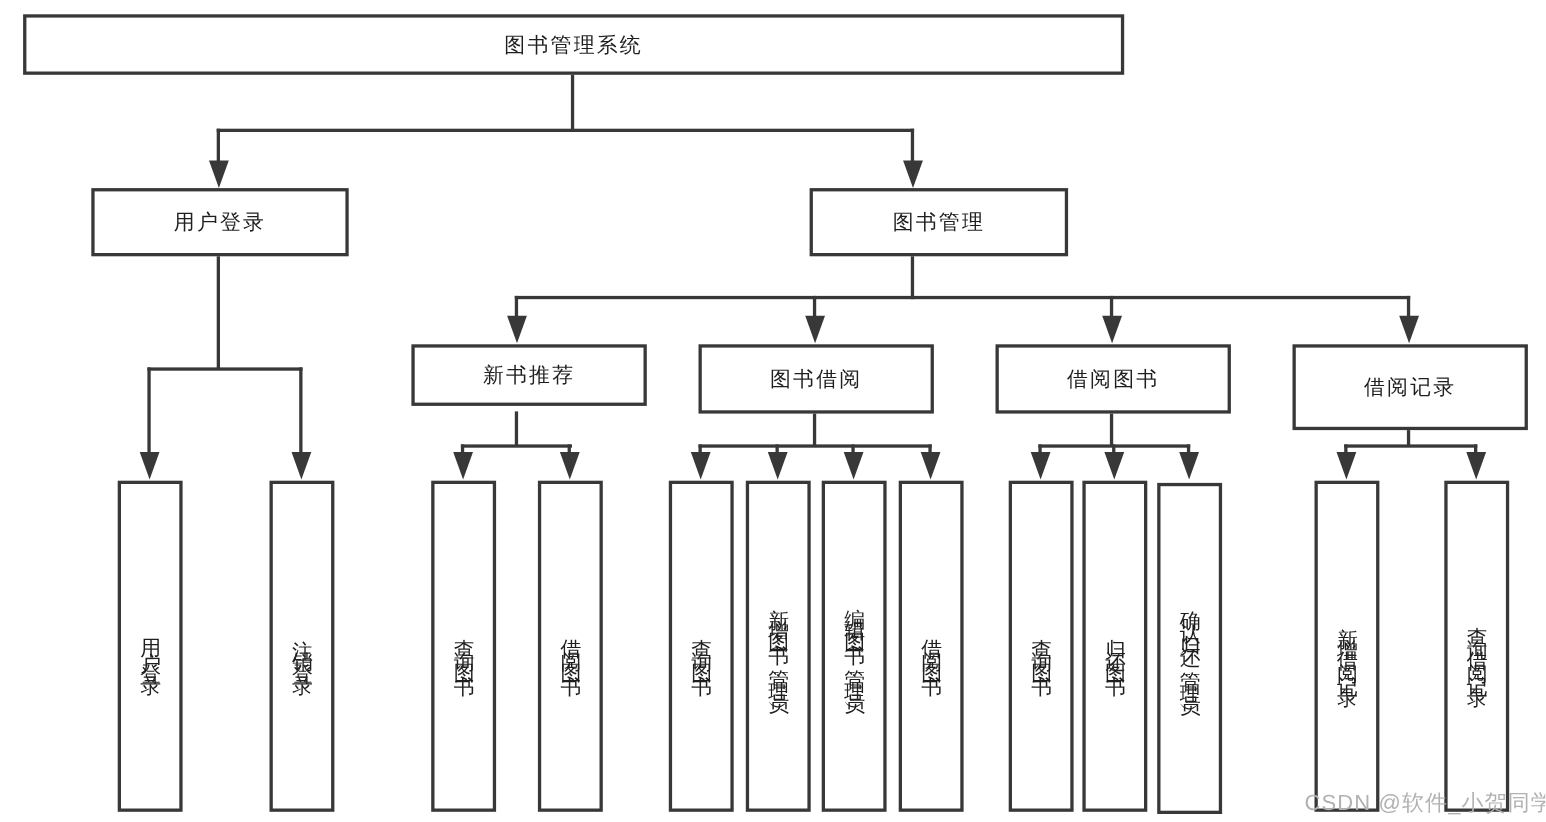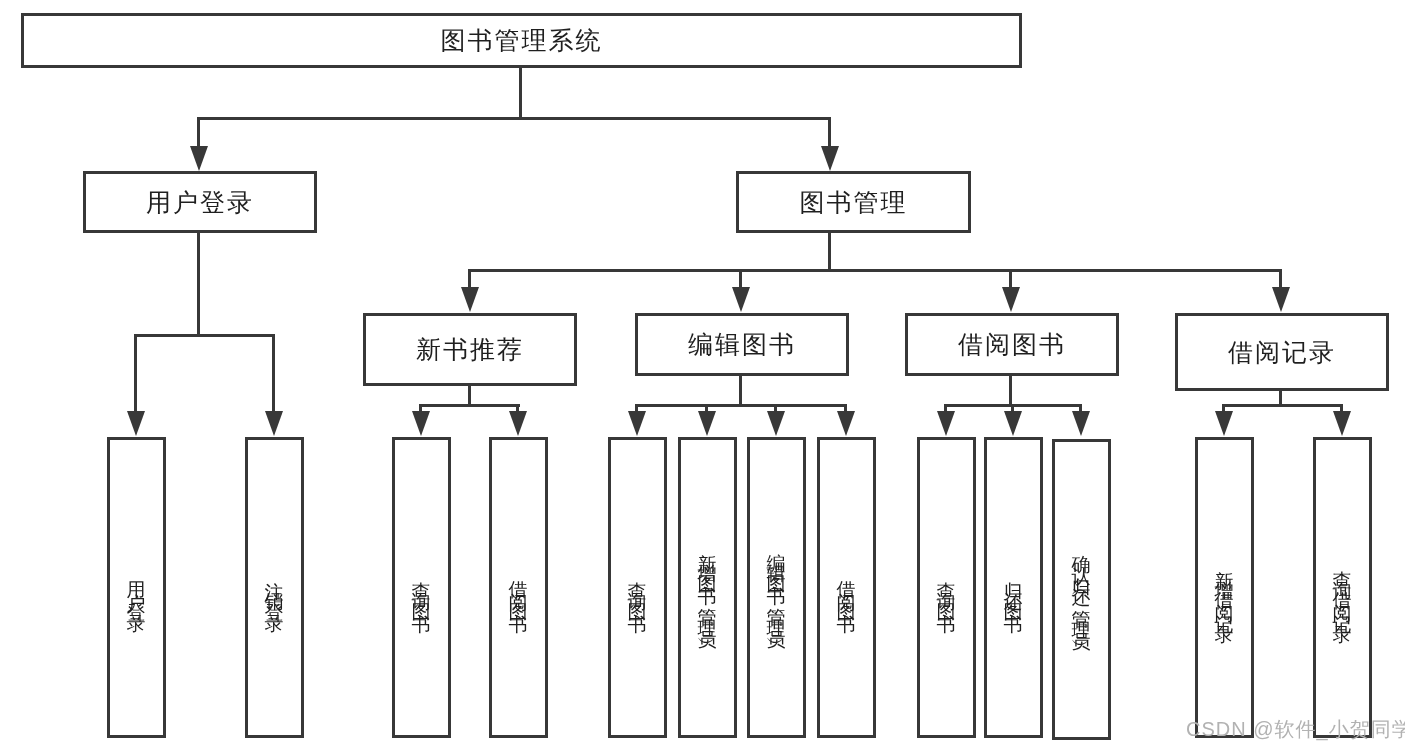--- a/index.html
+++ b/index.html
@@ -11,21 +11,21 @@
     overflow:hidden;
   }
   .box{
     position:absolute;
     box-sizing:border-box;
     border:3px solid var(--line,#383838);
     background:#fff;
     display:flex;align-items:center;justify-content:center;
     color:var(--text,#1f1f1f);
   }
-  .hbox{font-size:25px;letter-spacing:2px;white-space:nowrap;text-align:center;}
+  .hbox{font-size:19px;letter-spacing:2px;white-space:nowrap;text-align:center;}
   .leaf .vtext{
     writing-mode:vertical-rl;
     text-orientation:mixed;
     font-size:19px;
     letter-spacing:11px;
     line-height:1;
     color:var(--text,#1f1f1f);
   }
   .vline,.hline{position:absolute;background:var(--line,#383838);}
   .vline{width:3px;}
@@ -114,25 +114,25 @@
     <span>图书管理系统</span>
   </div>
 
   <div class="box hbox" style="left:83px;top:171px;width:234px;height:62px">
     <span>用户登录</span>
   </div>
   <div class="box hbox" style="left:736px;top:171px;width:235px;height:62px">
     <span>图书管理</span>
   </div>
 
-  <div class="box hbox" style="left:363px;top:313px;width:214px;height:73px">
+  <div class="box hbox" style="left:374px;top:313px;width:214px;height:56px">
     <span>新书推荐</span>
   </div>
   <div class="box hbox" style="left:635px;top:313px;width:214px;height:63px">
-    <span>编辑图书</span>
+    <span>图书借阅</span>
   </div>
   <div class="box hbox" style="left:905px;top:313px;width:214px;height:63px">
     <span>借阅图书</span>
   </div>
   <div class="box hbox" style="left:1175px;top:313px;width:214px;height:78px">
     <span>借阅记录</span>
   </div>
 
   <div class="box leaf" style="left:107px;top:437px;width:59px;height:301px">
     <span class="vtext">用户登录</span>

